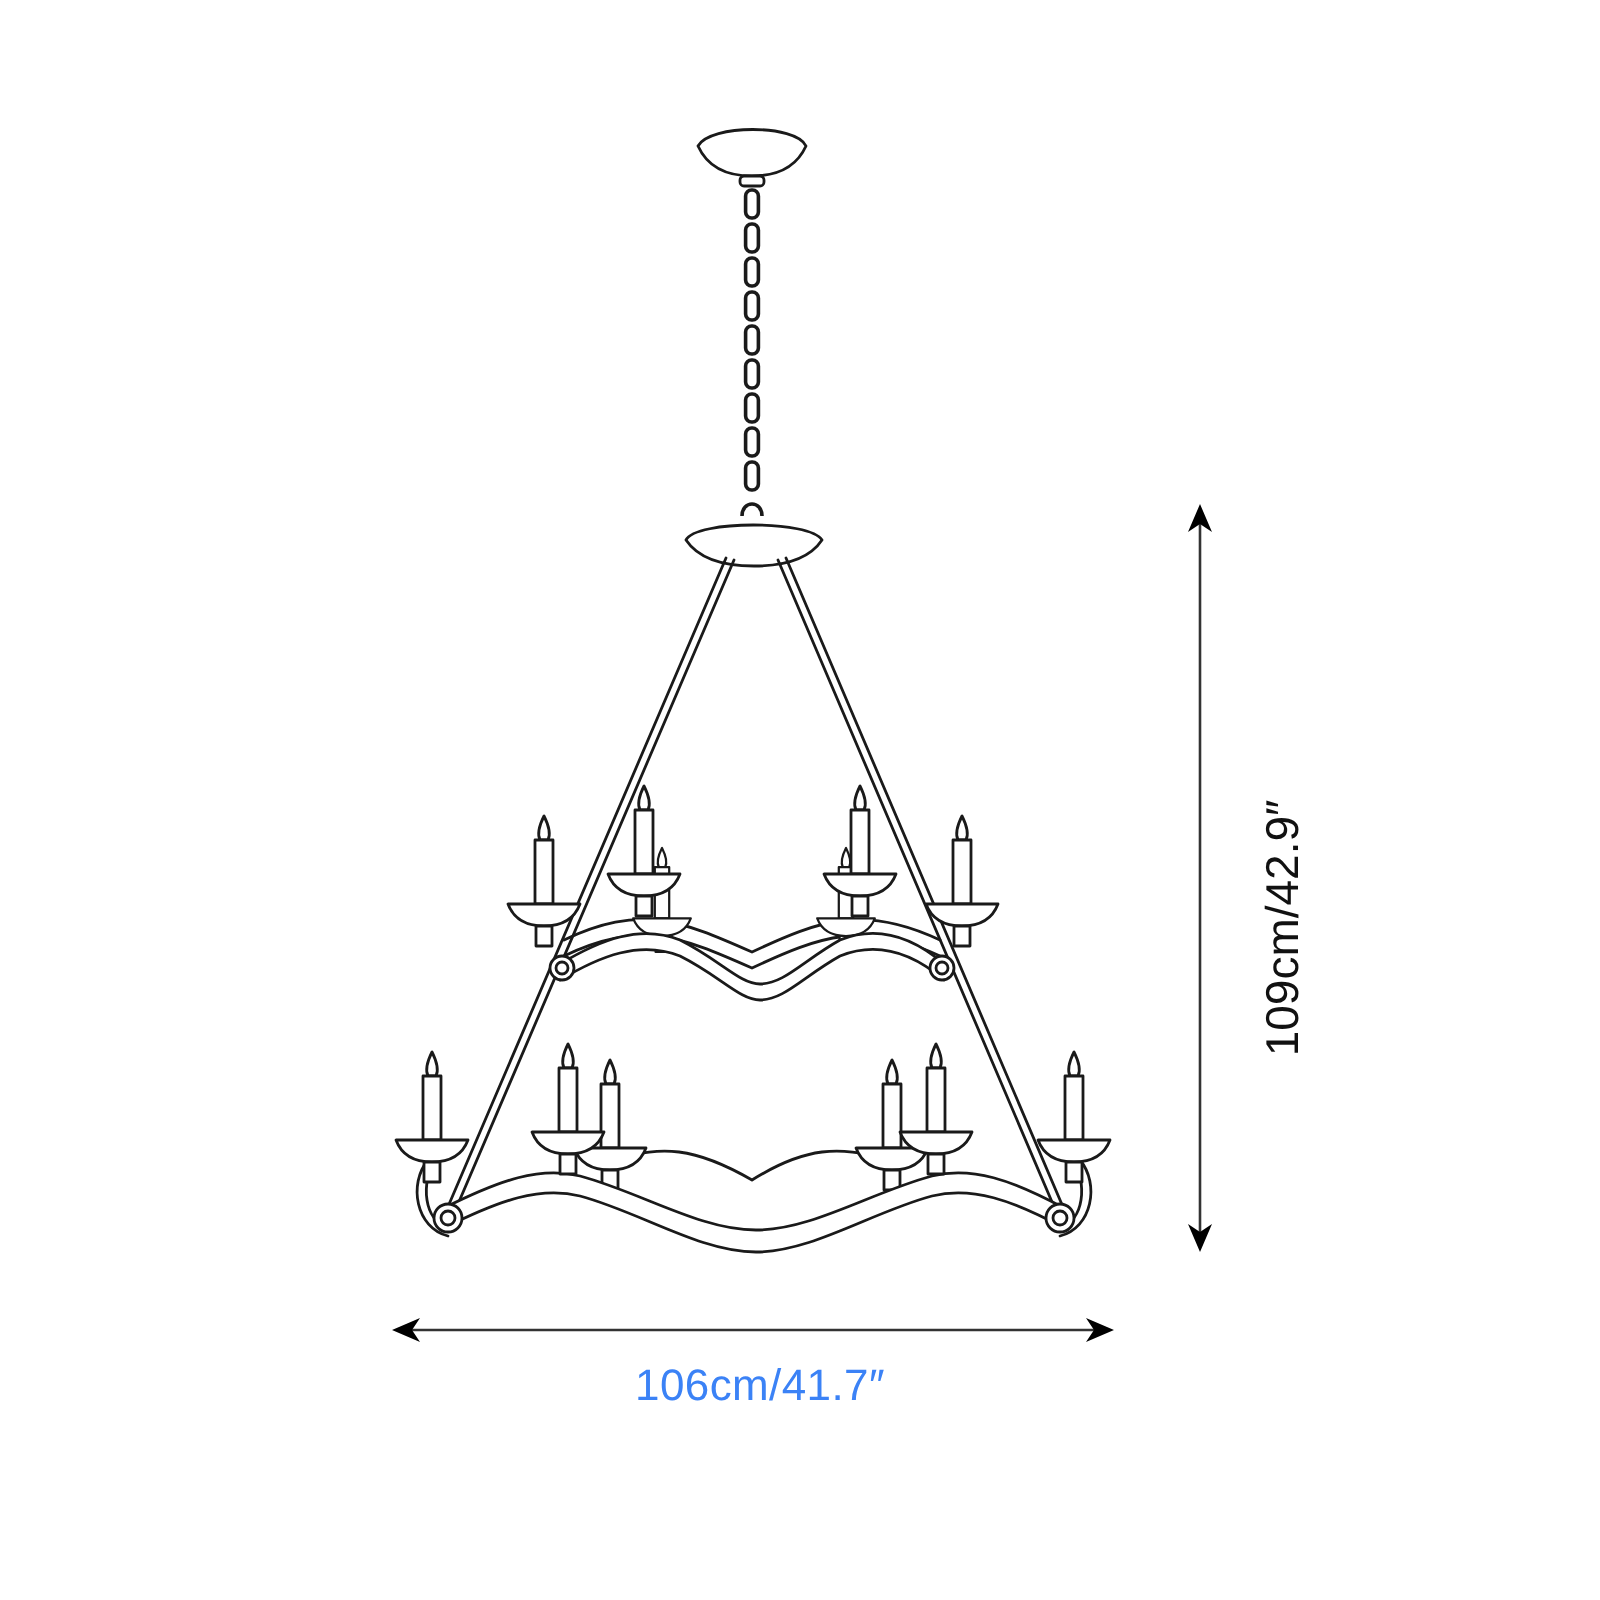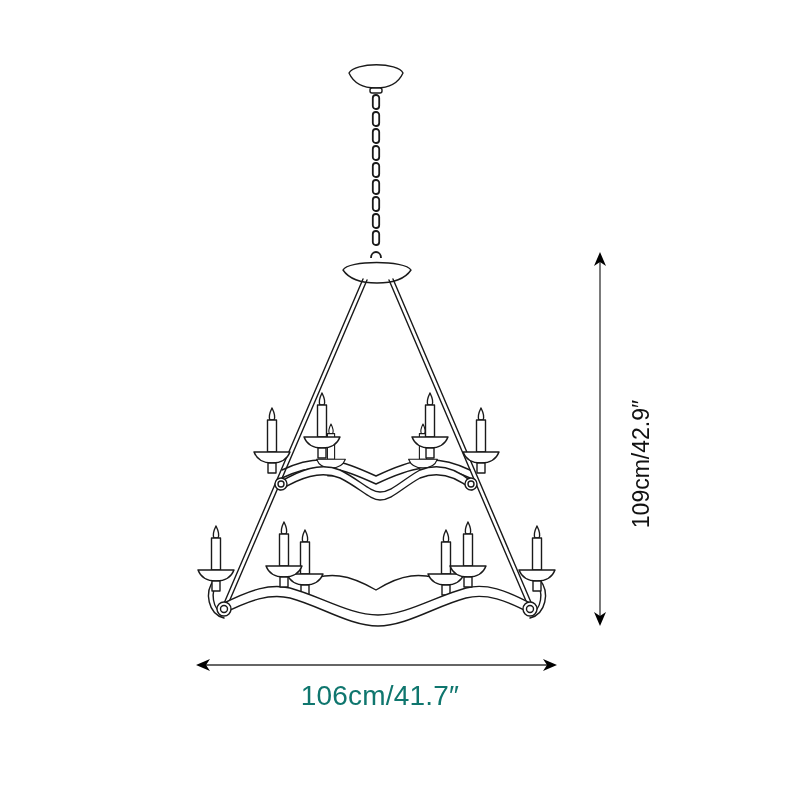--- a/index.html
+++ b/index.html
@@ -1,18 +1,18 @@
 <!DOCTYPE html>
 <html><head>
   <meta charset="utf-8">
   <style>
     html, body { margin: 0; padding: 0; background: #ffffff; }
     body { width: 800px; height: 800px; position: relative; overflow: hidden; font-family: "Liberation Sans", sans-serif; }
     #canvas { position: absolute; left: 0; top: 0; width: 800px; height: 800px; }
-    .dim-label-h { position: absolute; left: 0; width: 760px; top: 680px; text-align: center; font-size: 28px; color: #0f766e; letter-spacing: 0.2px; }
+    .dim-label-h { position: absolute; left: 0; width: 760px; top: 680px; text-align: center; font-size: 22px; color: #3b82f6; letter-spacing: 0.2px; }
     .dim-label-v { position: absolute; left: 628px; top: 464px; width: 240px; height: 30px; font-size: 23px; color: #111; text-align: center; transform-origin: 0 0; transform: rotate(-90deg) translate(-120px, 0); white-space: nowrap; }
     svg .ln { fill: none; stroke: #1a1a1a; stroke-width: 1.4; stroke-linecap: round; stroke-linejoin: round; }
     svg .fillw { fill: #ffffff; stroke: #1a1a1a; stroke-width: 1.4; stroke-linejoin: round; }
     svg .chain { fill: none; stroke: #1a1a1a; stroke-width: 1.8; }
     svg .arrow-line { stroke: #333; stroke-width: 1.3; }
     svg .arrow-head { fill: #000; }
   </style>
 </head>
 <body>
 

